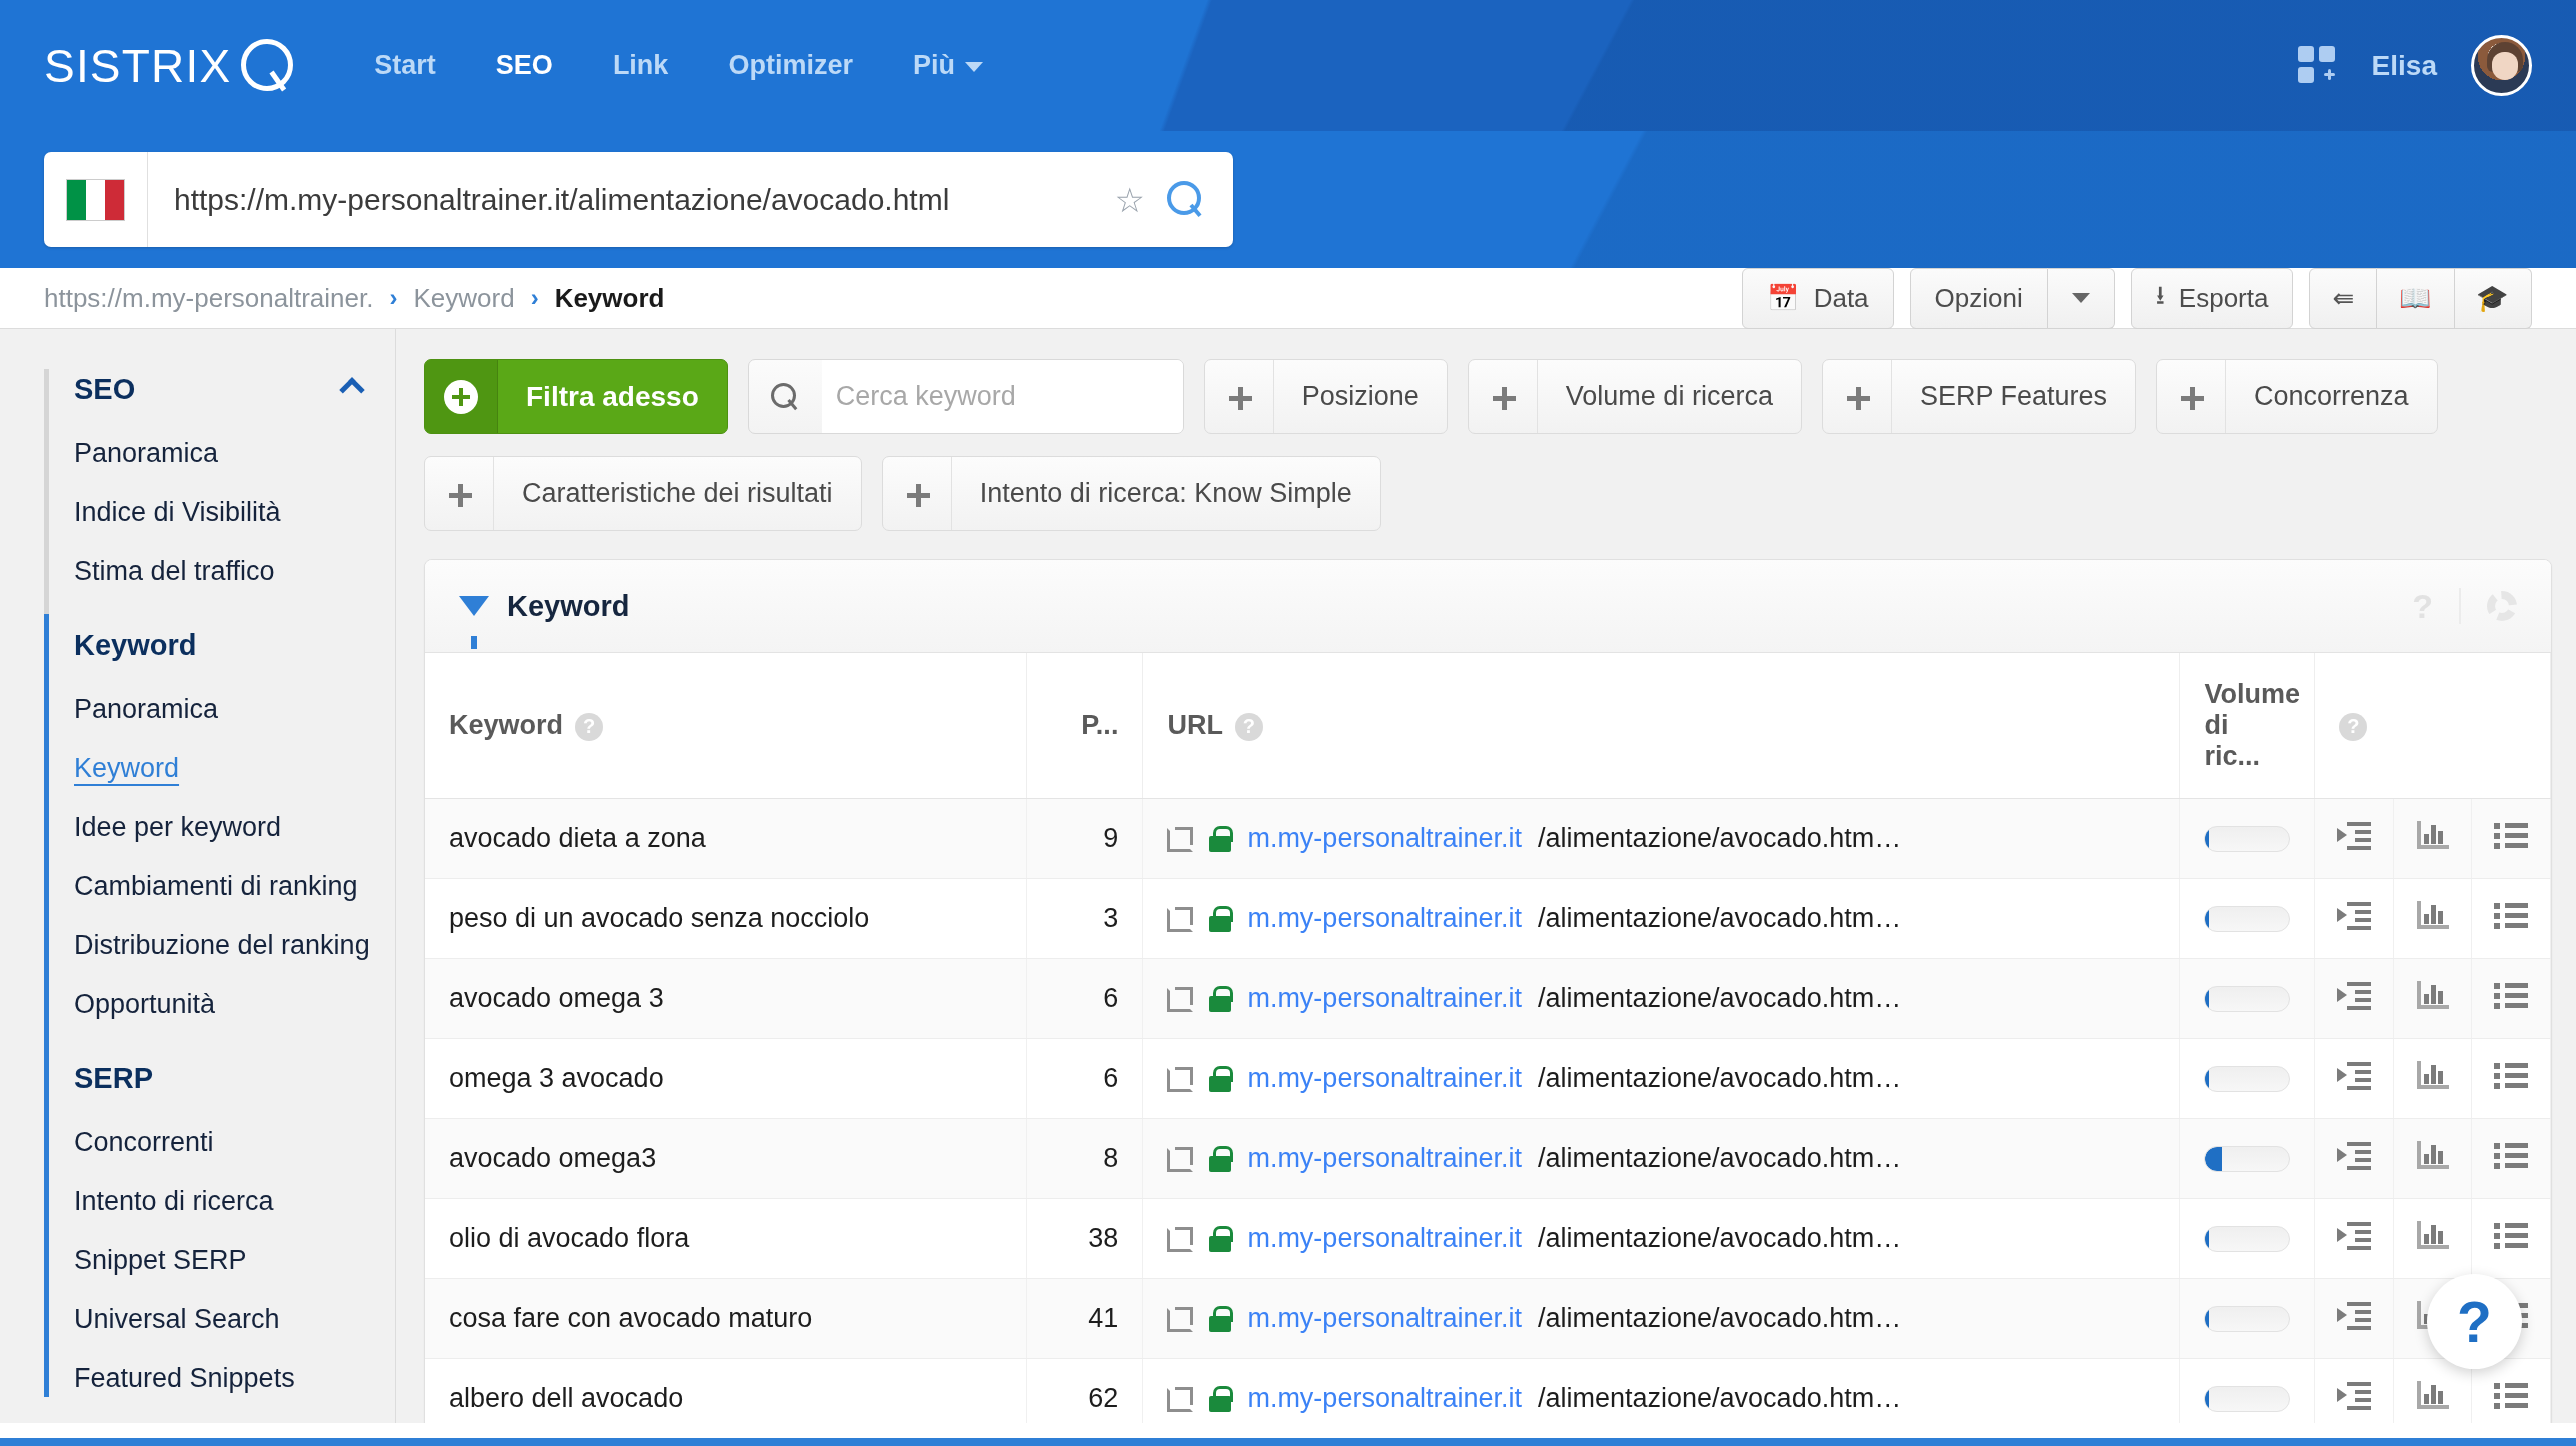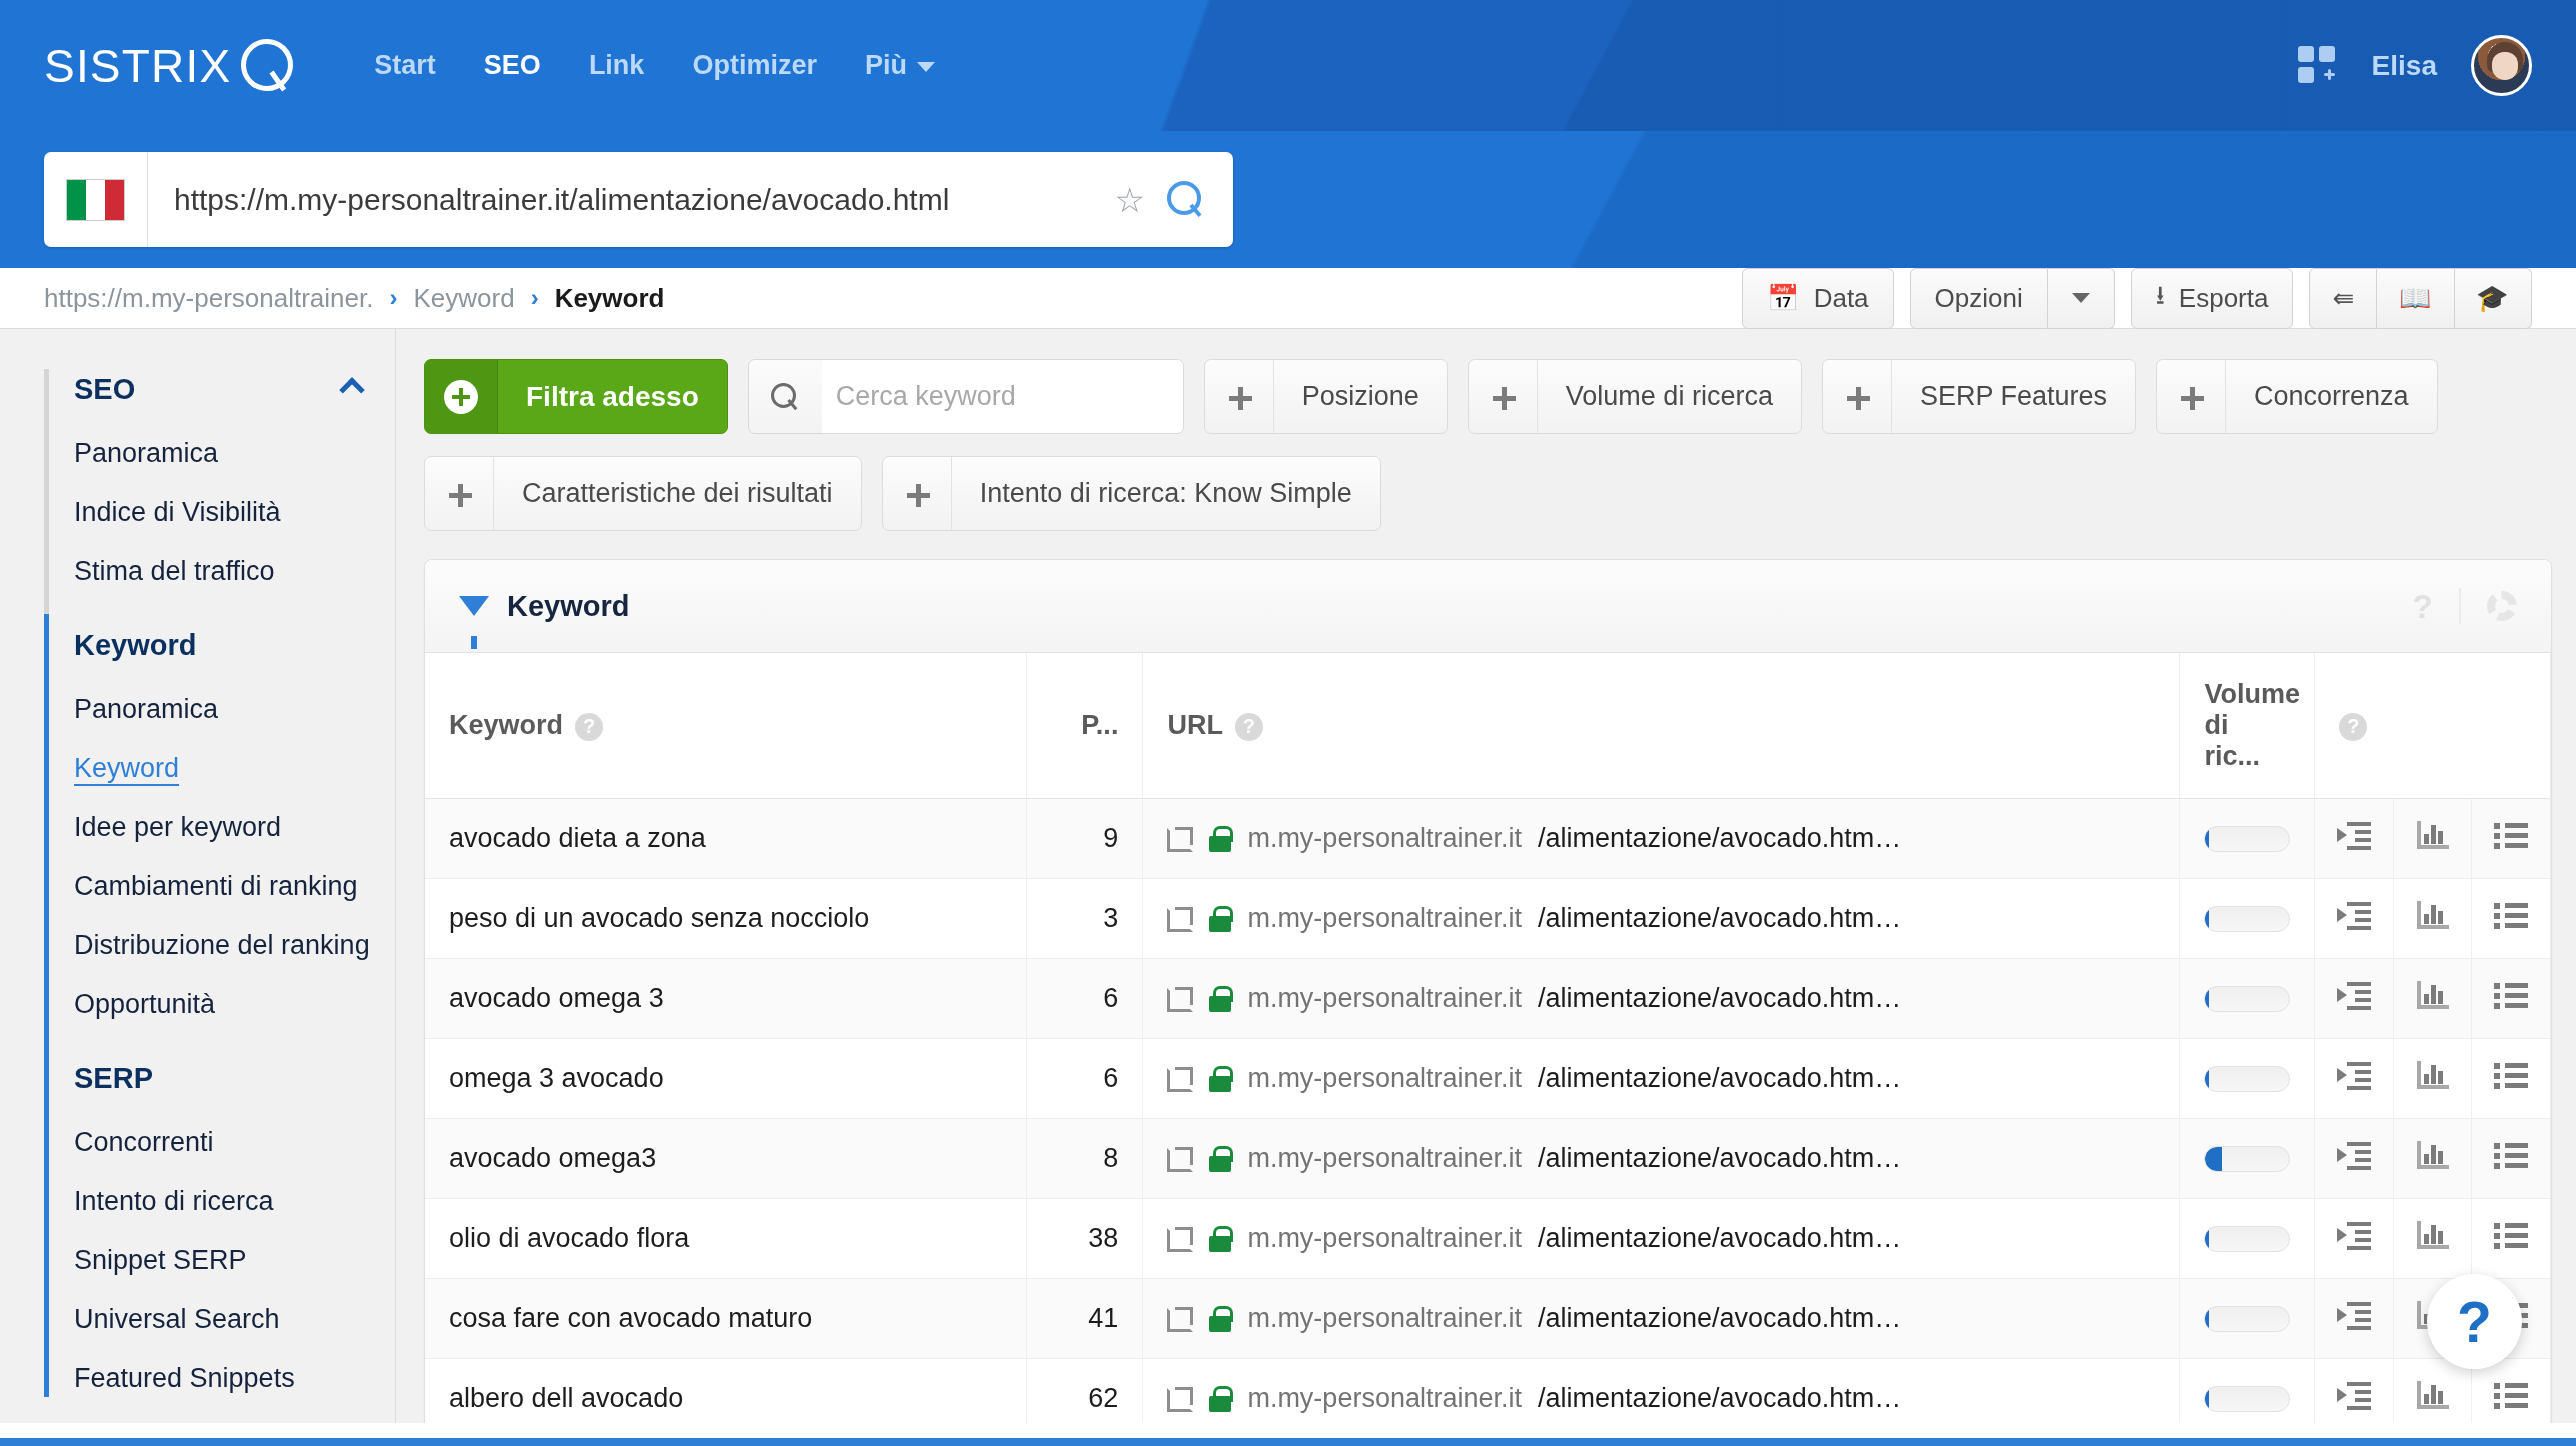--- a/index.html
+++ b/index.html
@@ -51,21 +51,21 @@
   }
   .logo-mark::after {
     content: "";
     position: absolute;
     left: 30px; top: 33px;
     width: 5px; height: 22px;
     background: #fff;
     transform: rotate(-35deg);
     transform-origin: top center;
   }
-  .mainnav { display: flex; align-items: flex-end; gap: 0; margin-left: 57px; z-index: 2; }
+  .mainnav { display: flex; align-items: flex-end; gap: 12px; margin-left: 57px; z-index: 2; }
   .mainnav a {
     color: #bcd9f7;
     font-size: 27px;
     font-weight: bold;
     text-decoration: none;
     padding: 10px 24px;
     white-space: nowrap;
   }
   .mainnav a.active { color: #ffffff; }
   .caret-down {
@@ -400,21 +400,21 @@
   }
   .lock-icon { width: 22px; height: 26px; position: relative; flex:none; }
   .lock-icon::before {
     content:""; position:absolute; left:4px; top:0; width:14px; height:13px;
     border: 3px solid #1a8a3c; border-bottom: 0; border-radius: 7px 7px 0 0;
   }
   .lock-icon::after {
     content:""; position:absolute; left:0; top:10px; width:22px; height:16px;
     background: #1a8a3c; border-radius: 2px;
   }
-  .url-domain { color: #737373; }
+  .url-domain { color: #3b82f6; }
   .url-path { color: #1d1d1d; }
   .bar-track {
     height: 26px; border-radius: 13px;
     background: linear-gradient(#efefef,#f7f7f7);
     border: 1px solid #e2e2e2;
     overflow: hidden;
   }
   .bar-fill { height: 100%; background: #1f6fc4; border-radius: 13px 0 0 13px; }
   td.act { text-align: center; padding: 22px 0; }
   .ic-indent, .ic-chart, .ic-list { display: inline-block; width: 34px; height: 28px; position: relative; }

